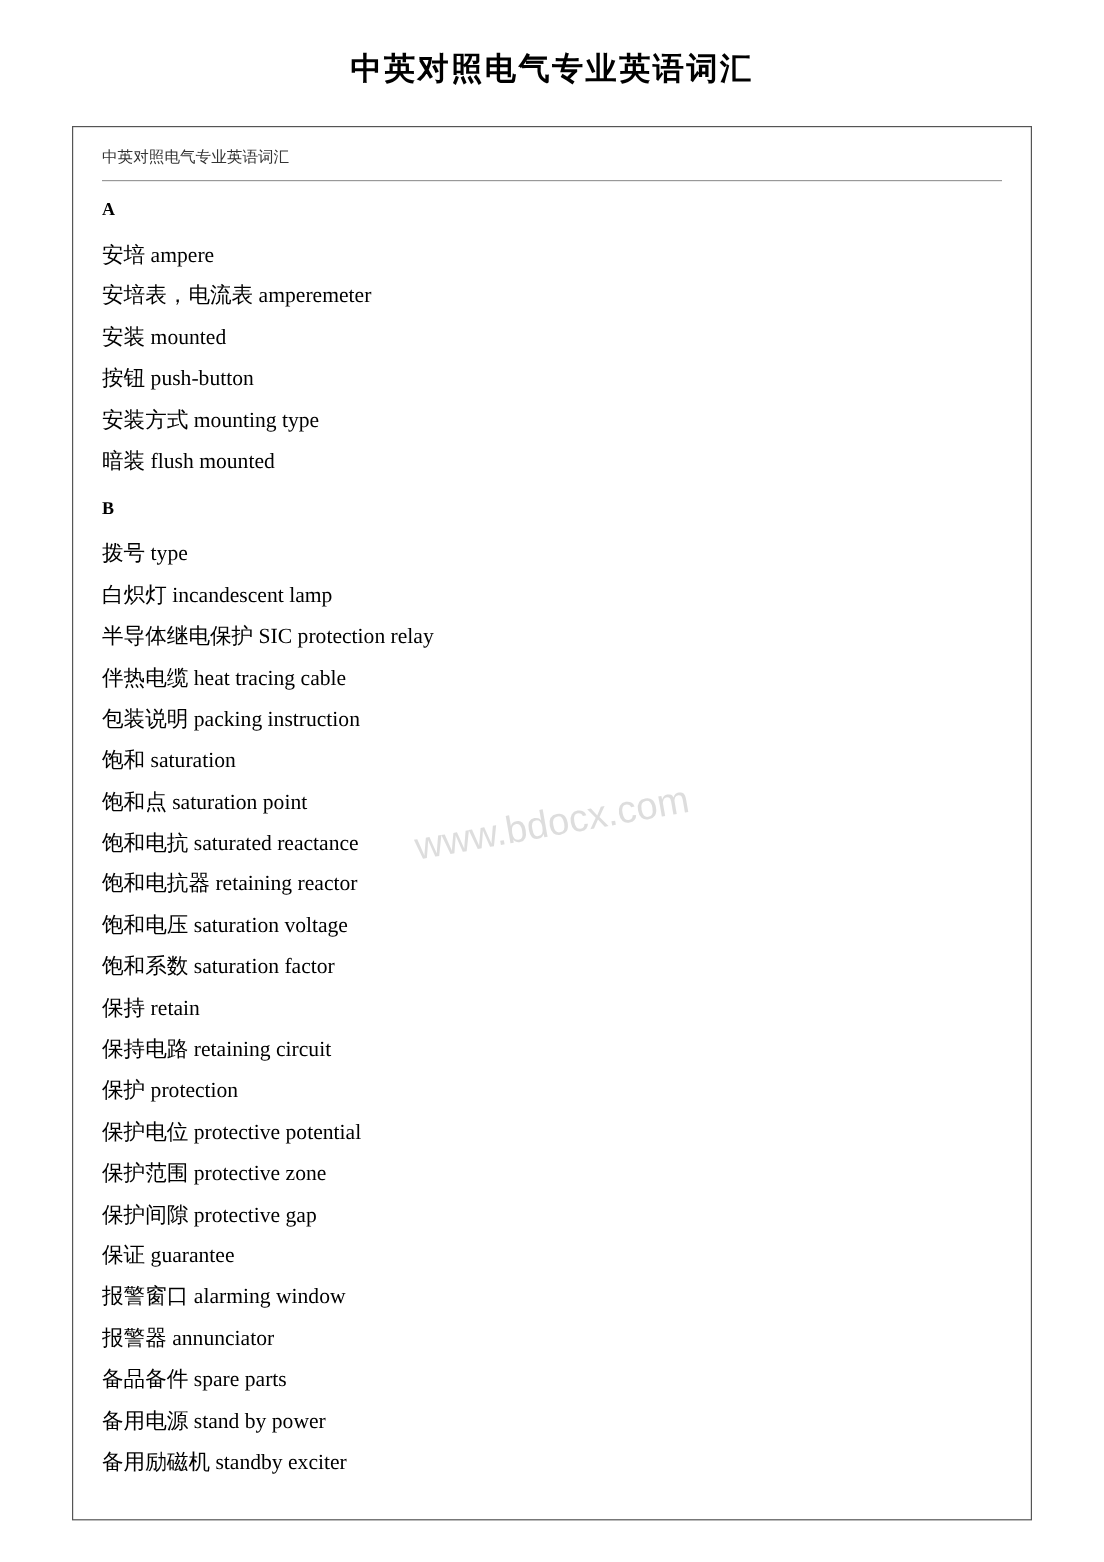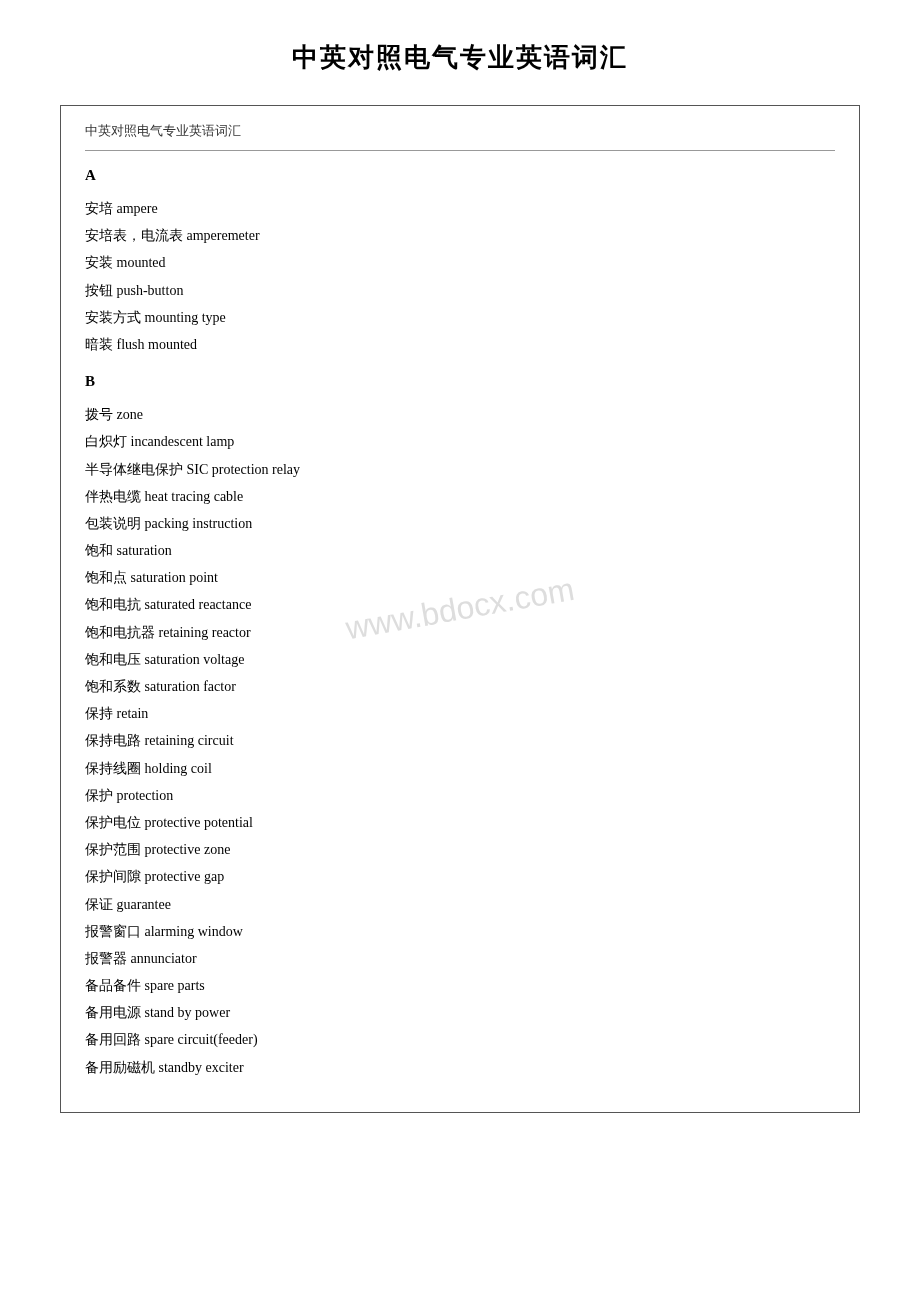--- a/index.html
+++ b/index.html
@@ -47,21 +47,21 @@
 
     .section-letter {
       font-size: 15px;
       font-weight: bold;
       margin-bottom: 12px;
       margin-top: 4px;
     }
 
     .entry {
       line-height: 1.8;
-      font-size: 14px;
+      font-size: 18px;
       margin-bottom: 2px;
     }
 
     .section-gap {
       margin-bottom: 16px;
     }
 
     .watermark {
       position: relative;
     }
@@ -95,40 +95,38 @@
         <div class="section-letter">A</div>
         <div class="entry">安培 ampere</div>
         <div class="entry">安培表，电流表 amperemeter</div>
         <div class="entry">安装 mounted</div>
         <div class="entry">按钮 push-button</div>
         <div class="entry">安装方式 mounting type</div>
         <div class="entry">暗装 flush mounted</div>
       </div>
       <div class="section-gap">
         <div class="section-letter">B</div>
-        <div class="entry">拨号 zone</div>
+        <div class="entry">拨号 type</div>
         <div class="entry">白炽灯 incandescent lamp</div>
         <div class="entry">半导体继电保护 SIC protection relay</div>
         <div class="entry">伴热电缆 heat tracing cable</div>
         <div class="entry">包装说明 packing instruction</div>
         <div class="entry">饱和 saturation</div>
         <div class="entry">饱和点 saturation point</div>
         <div class="entry">饱和电抗 saturated reactance</div>
         <div class="entry">饱和电抗器 retaining reactor</div>
         <div class="entry">饱和电压 saturation voltage</div>
         <div class="entry">饱和系数 saturation factor</div>
         <div class="entry">保持 retain</div>
         <div class="entry">保持电路 retaining circuit</div>
-        <div class="entry">保持线圈 holding coil</div>
         <div class="entry">保护 protection</div>
         <div class="entry">保护电位 protective potential</div>
         <div class="entry">保护范围 protective zone</div>
         <div class="entry">保护间隙 protective gap</div>
         <div class="entry">保证 guarantee</div>
         <div class="entry">报警窗口 alarming window</div>
         <div class="entry">报警器 annunciator</div>
         <div class="entry">备品备件 spare parts</div>
         <div class="entry">备用电源 stand by power</div>
-        <div class="entry">备用回路 spare circuit(feeder)</div>
         <div class="entry">备用励磁机 standby exciter</div>
       </div>
     </div>
 </div>
 
 </body></html>

